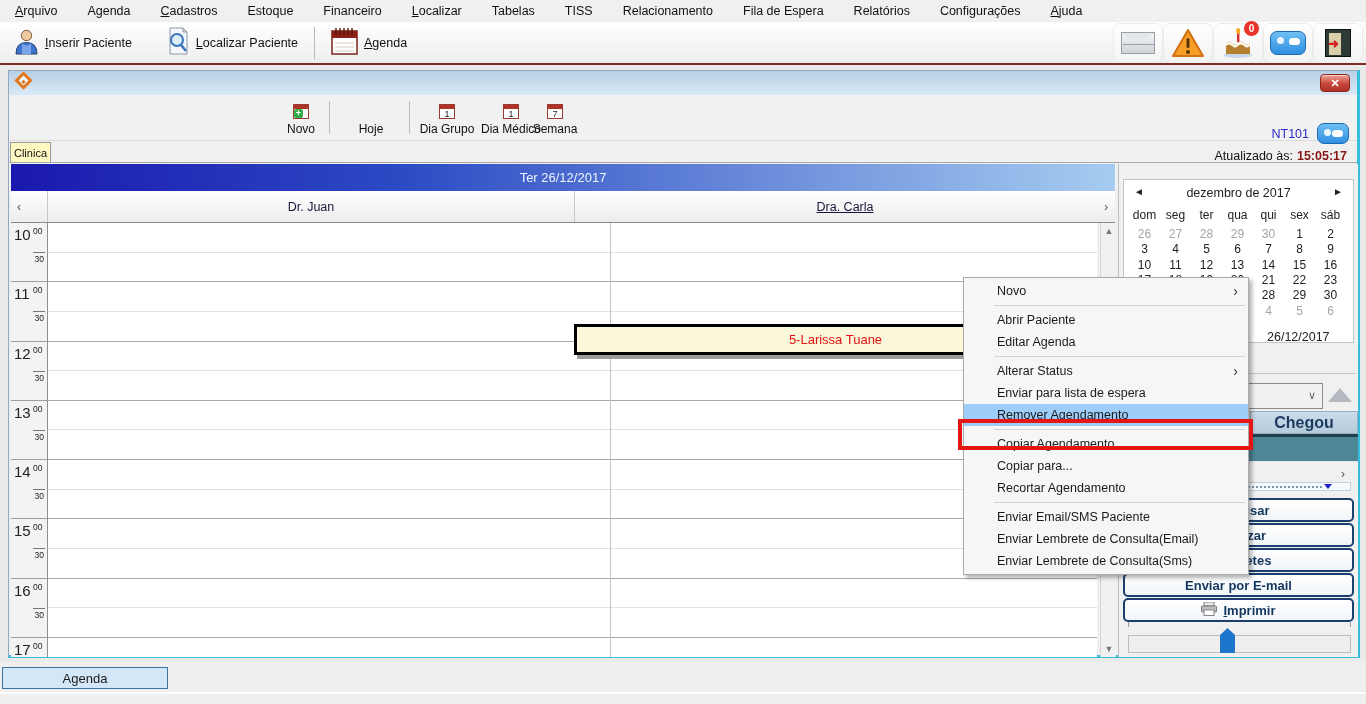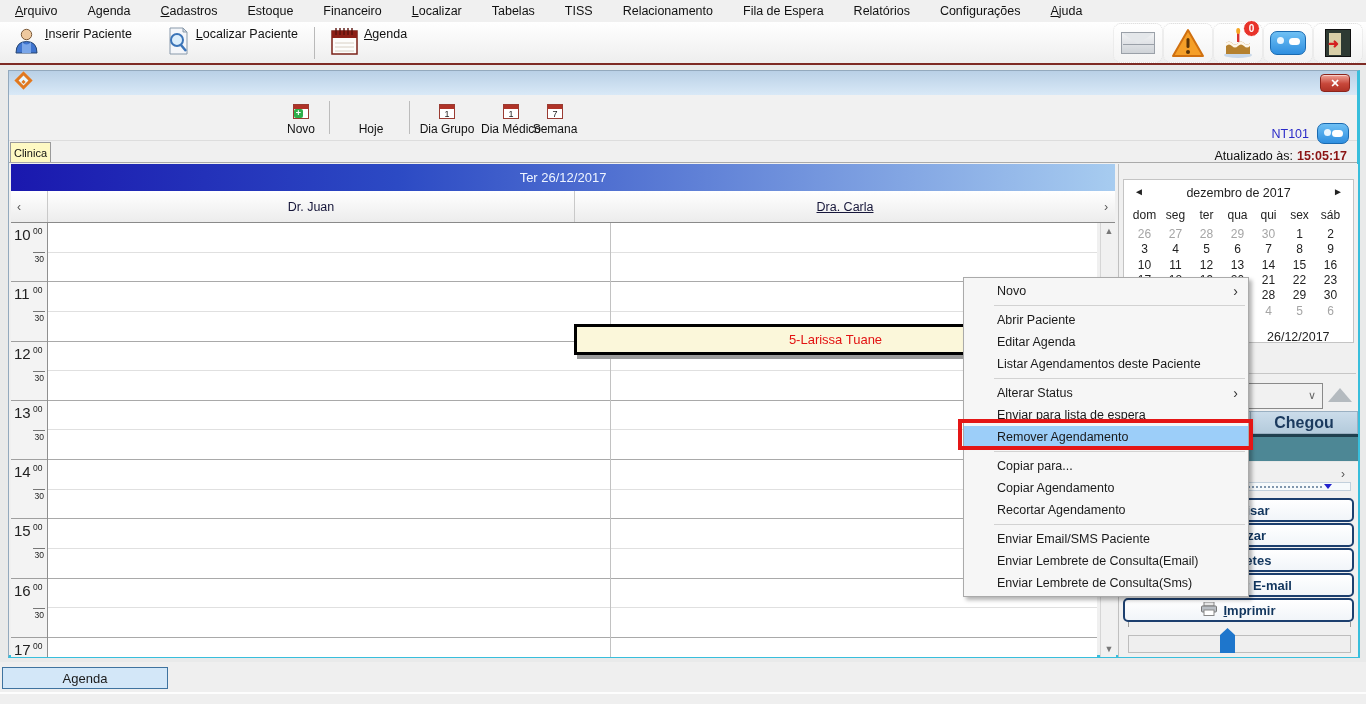--- a/index.html
+++ b/index.html
@@ -10,21 +10,21 @@
 
   
   .menubar{position:absolute;left:0;top:0;width:1366px;height:22px;background:#f0f0f0;
            display:flex;align-items:center;font-size:12.5px;}
   .mb-item{padding:2px 15px 3px 15px;white-space:nowrap;cursor:default;}
 
   
   .toolbar{position:absolute;left:0;top:22px;width:1366px;height:43px;
            background:linear-gradient(#ffffff,#eeeeee);border-bottom:2px solid #7e2b25;}
   .tb-left{position:absolute;left:6px;top:0;height:41px;display:flex;align-items:center;font-size:12.5px;}
-  .tb-btn{display:flex;gap:6px;padding:3px 8px;height:38px;}
+  .tb-btn{display:flex;align-items:center;gap:6px;padding:3px 8px;height:38px;}
   .tb-sep{width:1px;height:32px;background:#b9b9b9;margin:0 8px;}
   .tb-right{position:absolute;right:3px;top:1px;display:flex;}
   .tb-ic{width:50px;height:40px;border:1px dotted #e0e0e0;border-radius:8px;
          background:linear-gradient(#ffffff,#f3f3f3);display:flex;align-items:center;justify-content:center;position:relative;}
   .badge{position:absolute;top:-4px;right:2px;min-width:17px;height:17px;border-radius:9px;background:#e8332a;
          color:#fff;font-size:10px;font-weight:bold;display:flex;align-items:center;justify-content:center;border:1px solid #fff;}
 
   
   .window{position:absolute;left:8px;top:70px;width:1352px;height:588px;background:#f0f0f0;
           border:1px solid #93a9bd;border-right:3px solid #38bedc;border-bottom:3px solid #38bedc;}
@@ -493,28 +493,27 @@
       <div class="slider"></div>
       <div class="sl-thumb"></div>
     </div>
   </div>
 
   <div class="ctxmenu" id="ctxmenu">
       <div class="cm-item"><span>Novo</span><span class="cm-sub">›</span></div>
       <div class="cm-sep"></div>
       <div class="cm-item"><span>Abrir Paciente</span></div>
       <div class="cm-item"><span>Editar Agenda</span></div>
-      <div class="cm-item"><span>Listar Agendamentos deste Paciente</span></div>
       <div class="cm-sep"></div>
       <div class="cm-item"><span>Alterar Status</span><span class="cm-sub">›</span></div>
       <div class="cm-item"><span>Enviar para lista de espera</span></div>
       <div class="cm-item hl"><span>Remover Agendamento</span></div>
       <div class="cm-sep"></div>
+      <div class="cm-item"><span>Copiar Agendamento</span></div>
       <div class="cm-item"><span>Copiar para...</span></div>
-      <div class="cm-item"><span>Copiar Agendamento</span></div>
       <div class="cm-item"><span>Recortar Agendamento</span></div>
       <div class="cm-sep"></div>
       <div class="cm-item"><span>Enviar Email/SMS Paciente</span></div>
       <div class="cm-item"><span>Enviar Lembrete de Consulta(Email)</span></div>
       <div class="cm-item"><span>Enviar Lembrete de Consulta(Sms)</span></div>
     </div>
   <div class="redrect"></div>
 
   <div class="taskbar">
     <div class="tb-tab">Agenda</div>

